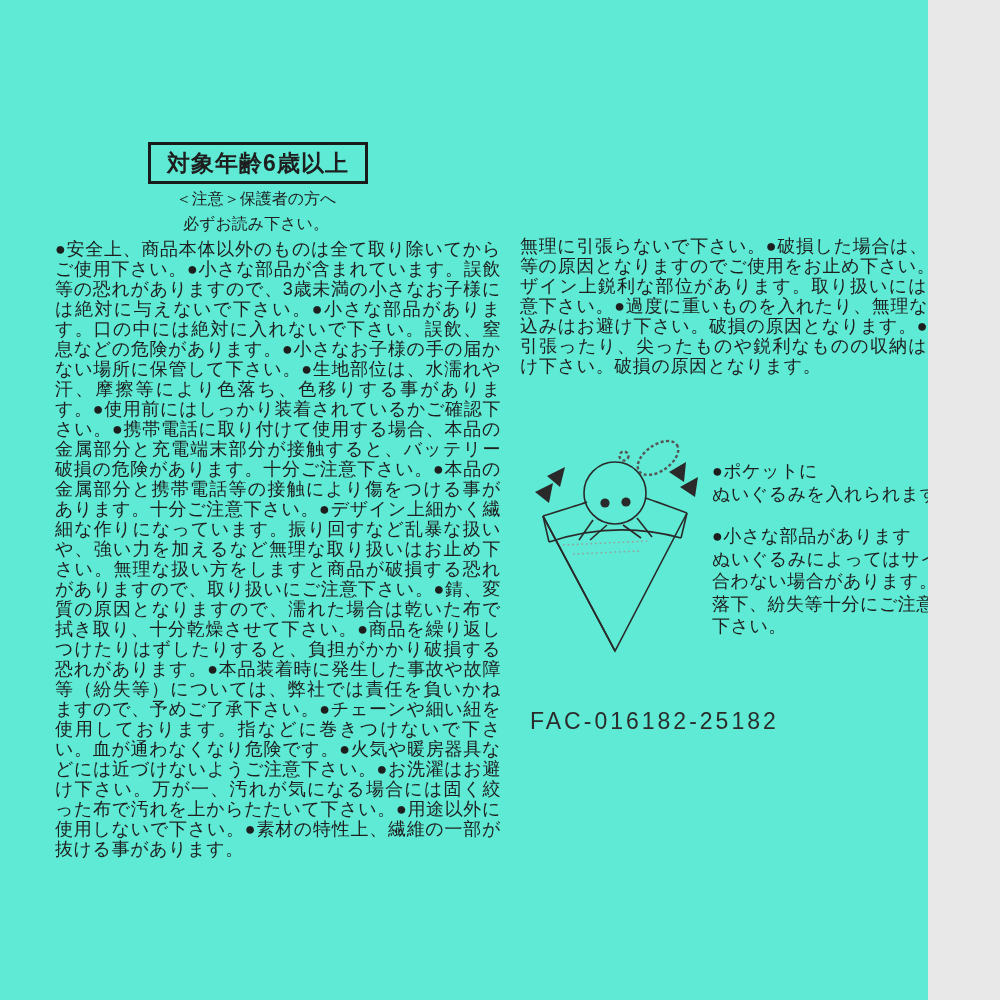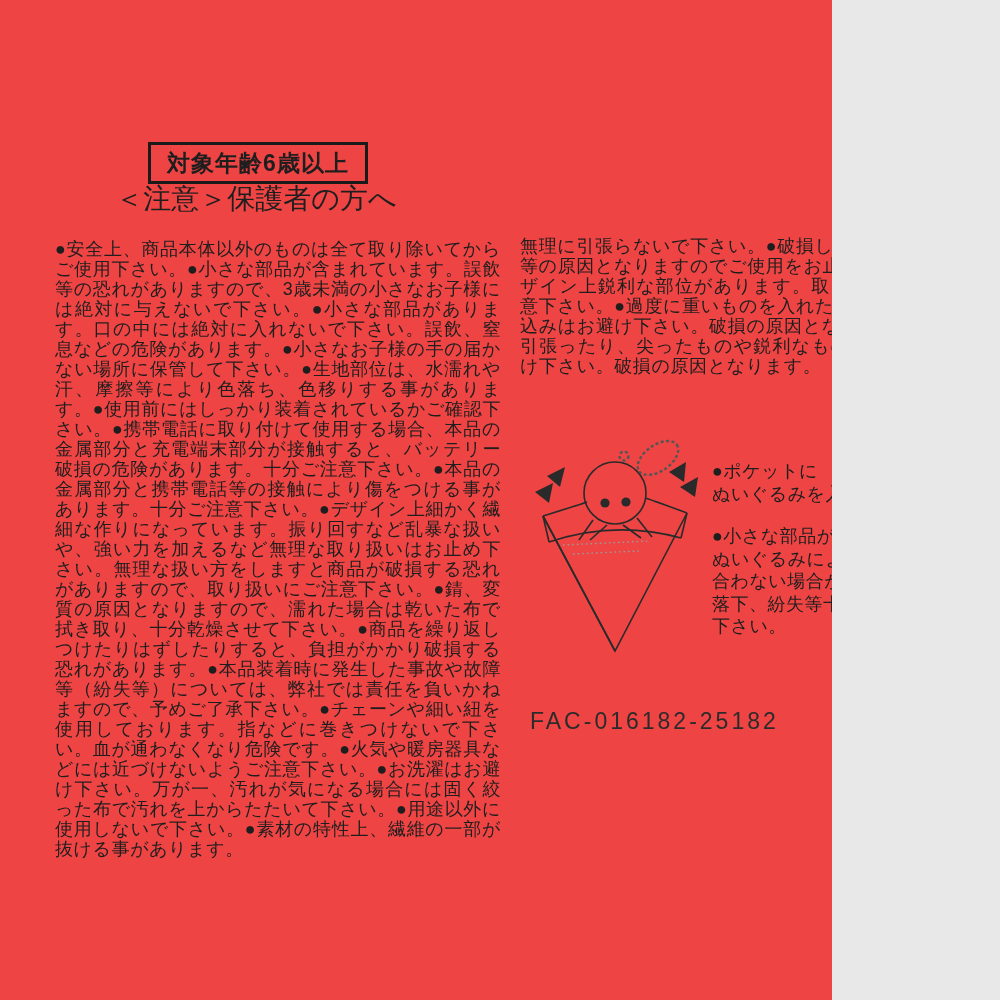--- a/index.html
+++ b/index.html
@@ -1,32 +1,32 @@
 <!DOCTYPE html>
 <html><head>
 <meta charset="utf-8">
 <style>
   html,body{margin:0;padding:0;background:#e8e8e8;}
   .sheet{
     position:relative;
-    width:832px;height:1000px;
-    background:#ef4444;
+    width:928px;height:1000px;
+    background:#5eead4;
     font-family:"Liberation Sans","DejaVu Sans",sans-serif;
     color:#1e1e1e;
     overflow:hidden;
   }
   .title-box{
     position:absolute;left:148px;top:142px;width:214px;height:36px;
     border:3px solid #1a1a1a;
     display:flex;align-items:center;justify-content:center;
     font-size:23px;font-weight:bold;letter-spacing:1px;
   }
   .subtitle{
     position:absolute;left:96px;top:186px;width:320px;
-    text-align:center;font-size:28px;line-height:25px;
+    text-align:center;font-size:16px;line-height:25px;
   }
   .col{
     position:absolute;width:446px;
     font-size:18px;line-height:20px;letter-spacing:0.6px;
     text-align:justify;text-justify:inter-ideograph;
     word-break:break-all;
   }
   .left-col{left:55px;top:239px;}
   .right-col{left:520px;top:236px;}
   .illus{position:absolute;left:527px;top:430px;width:192px;height:230px;}
@@ -52,20 +52,21 @@
 <body>
 
 <div class="sheet">
 
   <div class="title-box">
     <span>対象年齢6歳以上</span>
   </div>
 
   <div class="subtitle">
     <div>＜注意＞保護者の方へ</div>
+    <div>必ずお読み下さい。</div>
   </div>
 
   <div class="col left-col">●安全上、商品本体以外のものは全て取り除いてからご使用下さい。●小さな部品が含まれています。誤飲等の恐れがありますので、3歳未満の小さなお子様には絶対に与えないで下さい。●小さな部品があります。口の中には絶対に入れないで下さい。誤飲、窒息などの危険があります。●小さなお子様の手の届かない場所に保管して下さい。●生地部位は、水濡れや汗、摩擦等により色落ち、色移りする事があります。●使用前にはしっかり装着されているかご確認下さい。●携帯電話に取り付けて使用する場合、本品の金属部分と充電端末部分が接触すると、バッテリー破損の危険があります。十分ご注意下さい。●本品の金属部分と携帯電話等の接触により傷をつける事があります。十分ご注意下さい。●デザイン上細かく繊細な作りになっています。振り回すなど乱暴な扱いや、強い力を加えるなど無理な取り扱いはお止め下さい。無理な扱い方をしますと商品が破損する恐れがありますので、取り扱いにご注意下さい。●錆、変質の原因となりますので、濡れた場合は乾いた布で拭き取り、十分乾燥させて下さい。●商品を繰り返しつけたりはずしたりすると、負担がかかり破損する恐れがあります。●本品装着時に発生した事故や故障等（紛失等）については、弊社では責任を負いかねますので、予めご了承下さい。●チェーンや細い紐を使用しております。指などに巻きつけないで下さい。血が通わなくなり危険です。●火気や暖房器具などには近づけないようご注意下さい。●お洗濯はお避け下さい。万が一、汚れが気になる場合には固く絞った布で汚れを上からたたいて下さい。●用途以外に使用しないで下さい。●素材の特性上、繊維の一部が抜ける事があります。</div>
 
   <div class="col right-col">無理に引張らないで下さい。●破損した場合は、ケガ等の原因となりますのでご使用をお止め下さい。●デザイン上鋭利な部位があります。取り扱いにはご注意下さい。●過度に重いものを入れたり、無理な詰め込みはお避け下さい。破損の原因となります。●強く引張ったり、尖ったものや鋭利なものの収納はお避け下さい。破損の原因となります。</div>
 
   <svg class="illus" viewBox="0 0 192 230" aria-hidden="true">
 
     <g>
       <path class="ln" d="M16,86 L88,221 Z"></path>

